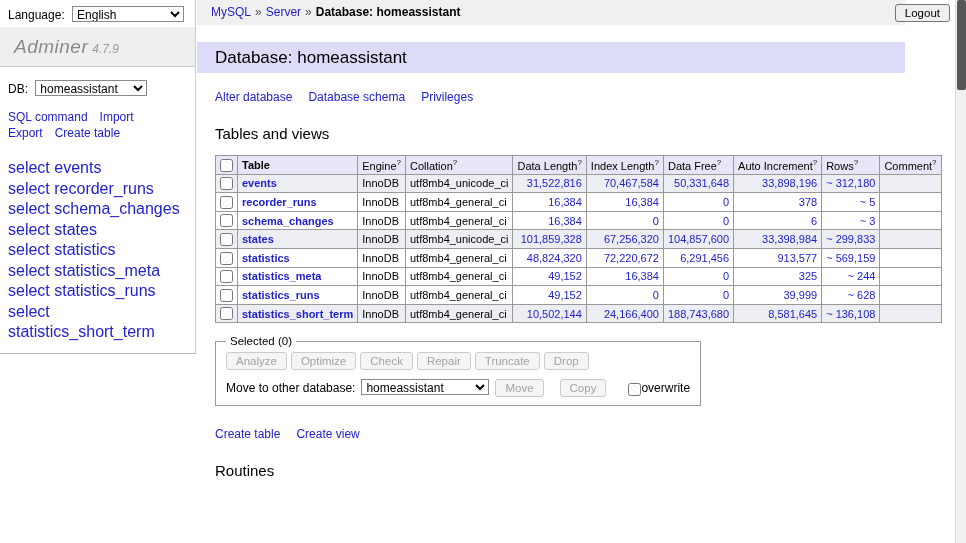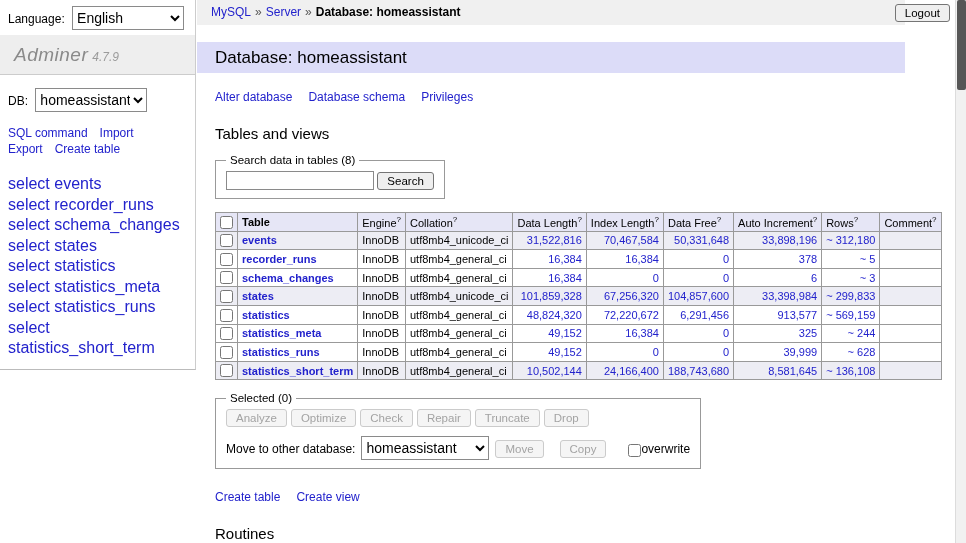--- a/index.html
+++ b/index.html
@@ -5,21 +5,21 @@
 <style>
   *{box-sizing:border-box;margin:0;padding:0}
   html,body{width:966px;height:543px}
   body{position:relative;overflow:hidden;background:#fff;color:#000;
        font-family:"Liberation Sans",sans-serif;font-size:12px}
   a{color:var(--link,#2222cc);text-decoration:none;cursor:pointer}
 
   
   #sidebar{position:absolute;left:0;top:0;width:196px;border-right:1px solid #ccc;border-bottom:1px solid #bbb;background:#fff}
   .langbar{padding:6px 8px 5px;white-space:nowrap}
-  select{font-size:14px;border:1px solid #8a8a8a;background:#fff;height:24px;font-family:inherit}
+  select{font-size:12px;border:1px solid #8a8a8a;background:#fff;height:16px;font-family:inherit}
   h1{background:var(--h1bg,#eee);border-bottom:1px solid #ccc;padding:9px 14px 8px;
      font-style:italic;font-weight:400;font-size:19px;color:#8a8a8a;letter-spacing:.5px}
   h1 .version{font-size:12px;color:#9b9b9b;margin-left:4px;letter-spacing:0}
   .dbrow{padding:13px 8px 4px;white-space:nowrap}
   .dbrow select{width:112px;margin-left:4px}
   .sidelinks{padding:9px 8px 0;line-height:1.35}
   .sidelinks a{margin-right:12px}
   .tablelist{list-style:none;padding:17px 8px 10px;font-size:16px;line-height:1.28}
 
   
@@ -112,25 +112,20 @@
 
   <h2>Database: homeassistant</h2>
 
   <div class="content">
     <p class="actions">
       <a>Alter database</a><a>Database schema</a><a>Privileges</a>
     </p>
 
     <h3>Tables and views</h3>
 
-    <fieldset>
-      <legend>Search data in tables (8)</legend>
-      <input type="text" value="" style="">
-      <button type="button">Search</button>
-    </fieldset>
 
     <table id="tv">
       <thead>
           <tr>
             <th class="chk"><input type="checkbox" style=""></th>
             <th class="tname">Table</th>
             <th>Engine<sup>?</sup></th>
             <th>Collation<sup>?</sup></th>
             <th>Data Length<sup>?</sup></th>
             <th>Index Length<sup>?</sup></th>

